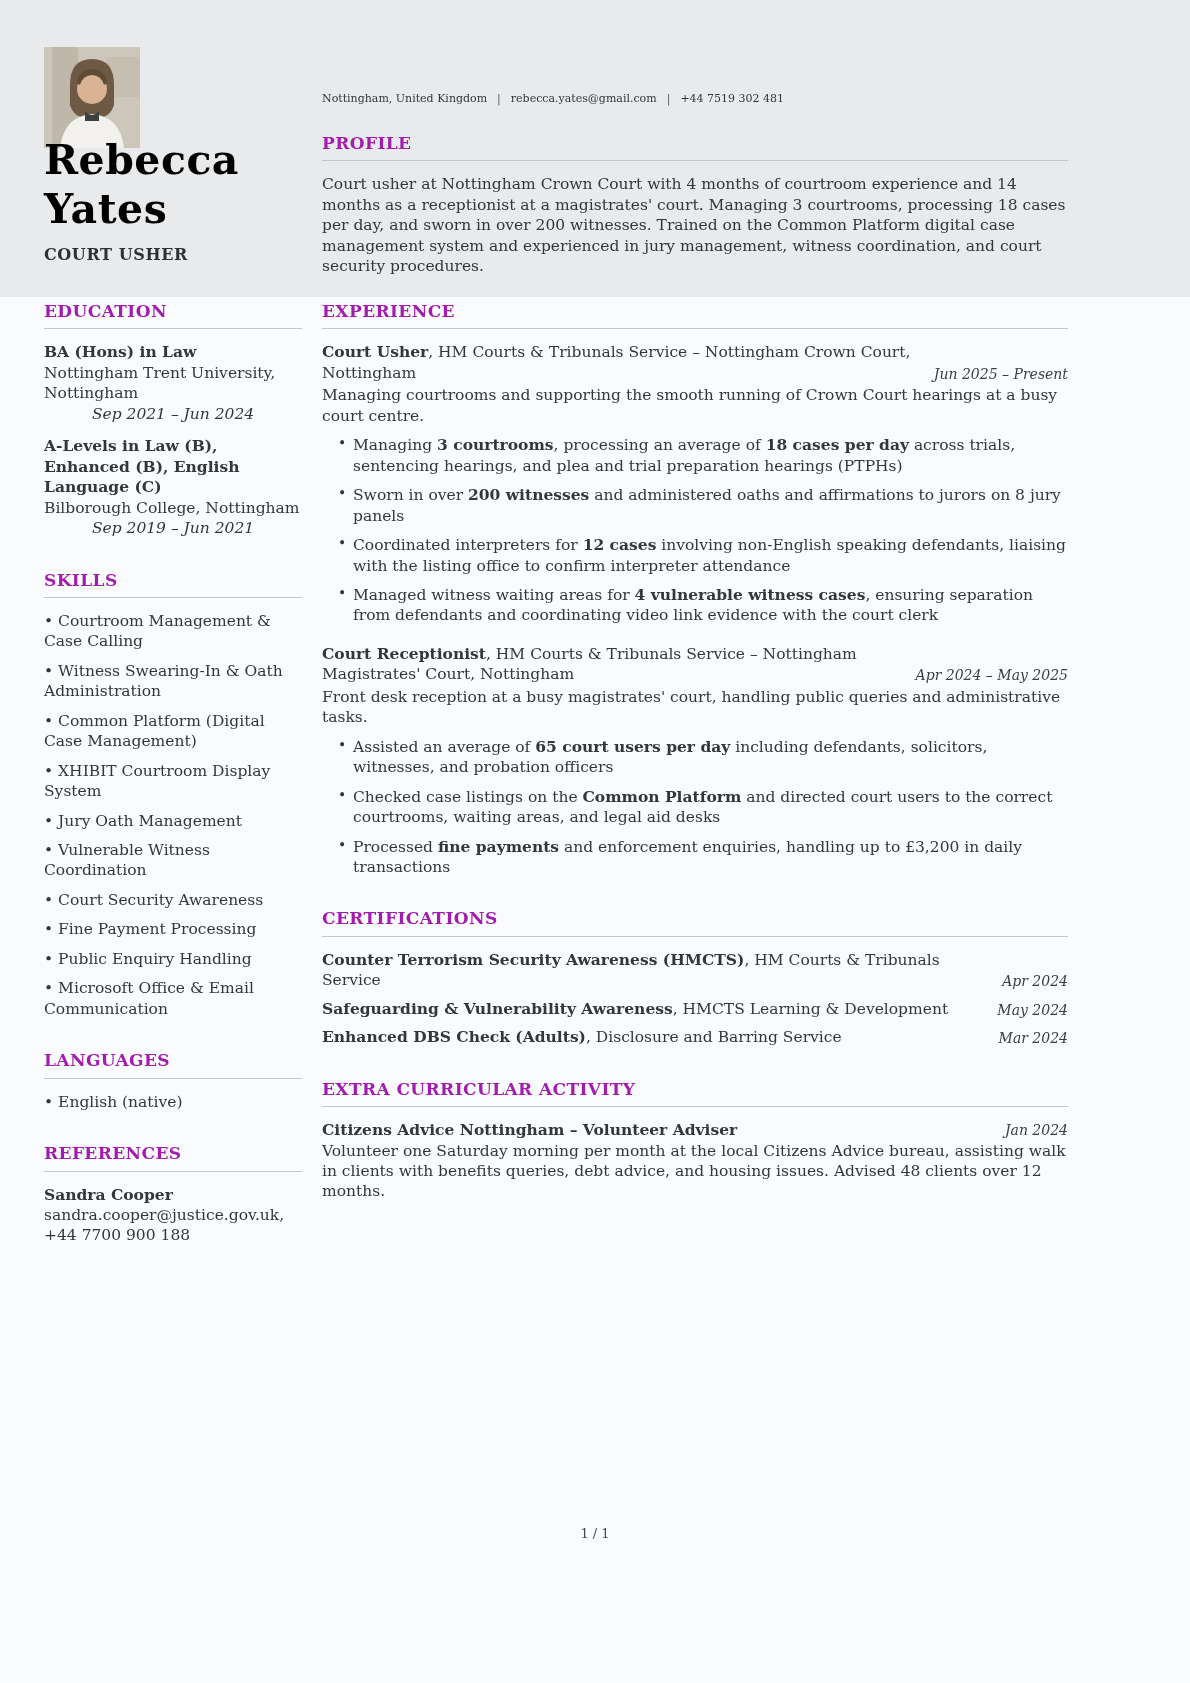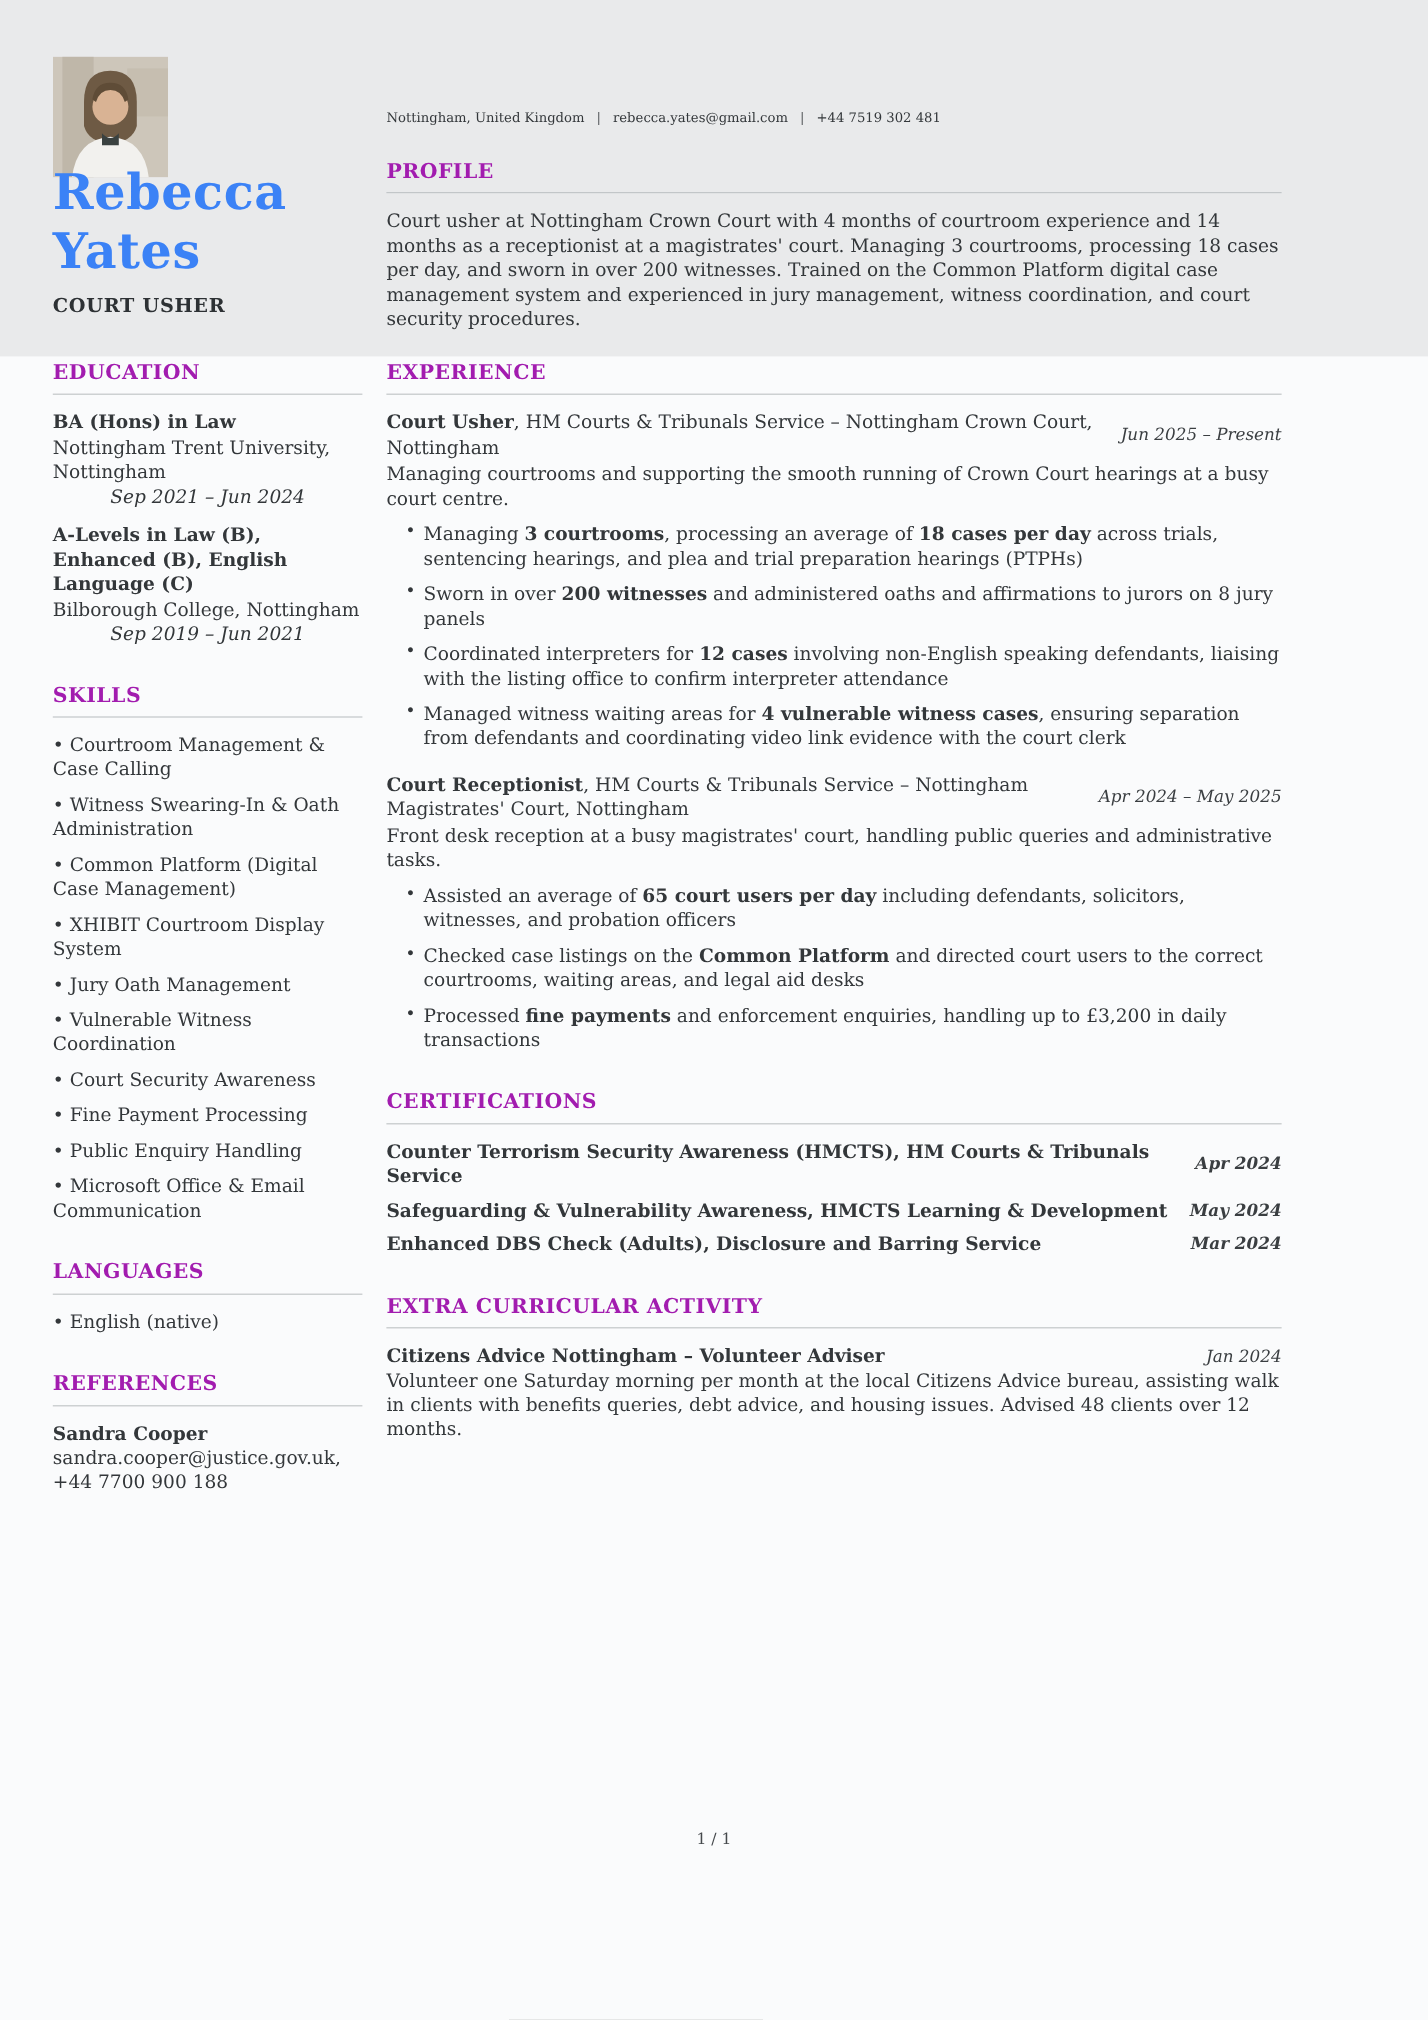--- a/index.html
+++ b/index.html
@@ -8,21 +8,21 @@
   .page {
     position:relative; width:1190px; height:1683px; margin:0 auto;
     background:#fafbfc; overflow:hidden;
   }
   .band { position:absolute; left:0; top:0; width:100%; height:297px; background:#e9eaeb; }
 
   
   .photo { position:absolute; left:44px; top:47px; width:96px; height:101px; overflow:hidden; }
   .photo svg { display:block; width:100%; height:100%; }
   .identity { position:absolute; left:44px; top:136px; width:270px; }
-  .name { font-size:41px; font-weight:700; line-height:1.2; color:#3b82f6; letter-spacing:0.5px; }
+  .name { font-size:41px; font-weight:700; line-height:1.2; color:#000000; letter-spacing:0.5px; }
   .role-title { margin-top:10px; font-size:16px; font-weight:700; letter-spacing:0.6px; color:#2d3134; }
   .contact { position:absolute; left:322px; top:92px; font-size:11px; color:#33373a; }
   .contact .sep { margin:0 10px; color:#55595c; }
   .profile-sec { position:absolute; left:322px; top:132px; width:746px; }
 
   
   .sec-h {
     font-size:17px; font-weight:700; letter-spacing:0.4px; color:#a21caf;
     border-bottom:1.5px solid #c2c6c8; padding-bottom:6px; margin-bottom:13px;
   }
@@ -37,31 +37,31 @@
   
   .edu-item { margin-bottom:12px; }
   .edu-degree { font-weight:700; }
   .edu-dates { font-style:italic;text-align:center; }
   .dot-item { margin-bottom:9px; }
   .dot-item::before { content:"• "; }
   .ref-name { font-weight:700; }
 
   
   .job { margin-bottom:18px; }
-  .job-head { display:flex; align-items:center; }
+  .job-head { display:flex; align-items:flex-end; }
   .job-title { flex:1 1 auto; }
   .job-title b { font-weight:700; }
   .job-date, .cert-date, .extra-date {
     flex:0 0 auto; margin-left:14px; font-size:14px; font-style:italic; white-space:nowrap; color:#3a3e41;
   }
   .job-summary { margin-top:2px; }
   ul.bullets { list-style:none; margin:9px 0 0 14px; }
   ul.bullets li { position:relative; padding-left:17px; margin-bottom:9px; }
   ul.bullets li::before { content:"•"; position:absolute; left:2px; top:-1px; font-size:14px; }
-  .cert-row { display:flex; align-items:center; margin-bottom:8px;font-weight:bold; }
+  .cert-row { display:flex; align-items:flex-end; margin-bottom:8px; }
   .cert-name { flex:1 1 auto; }
   .extra-head { display:flex; align-items:baseline; }
   .extra-title { flex:1 1 auto; font-weight:700; }
 
   .footer { position:absolute; left:0; right:0; top:1525px; text-align:center; font-size:13px; color:#45494c; }
 </style>
 </head>
 <body>
 
 <div class="page">

